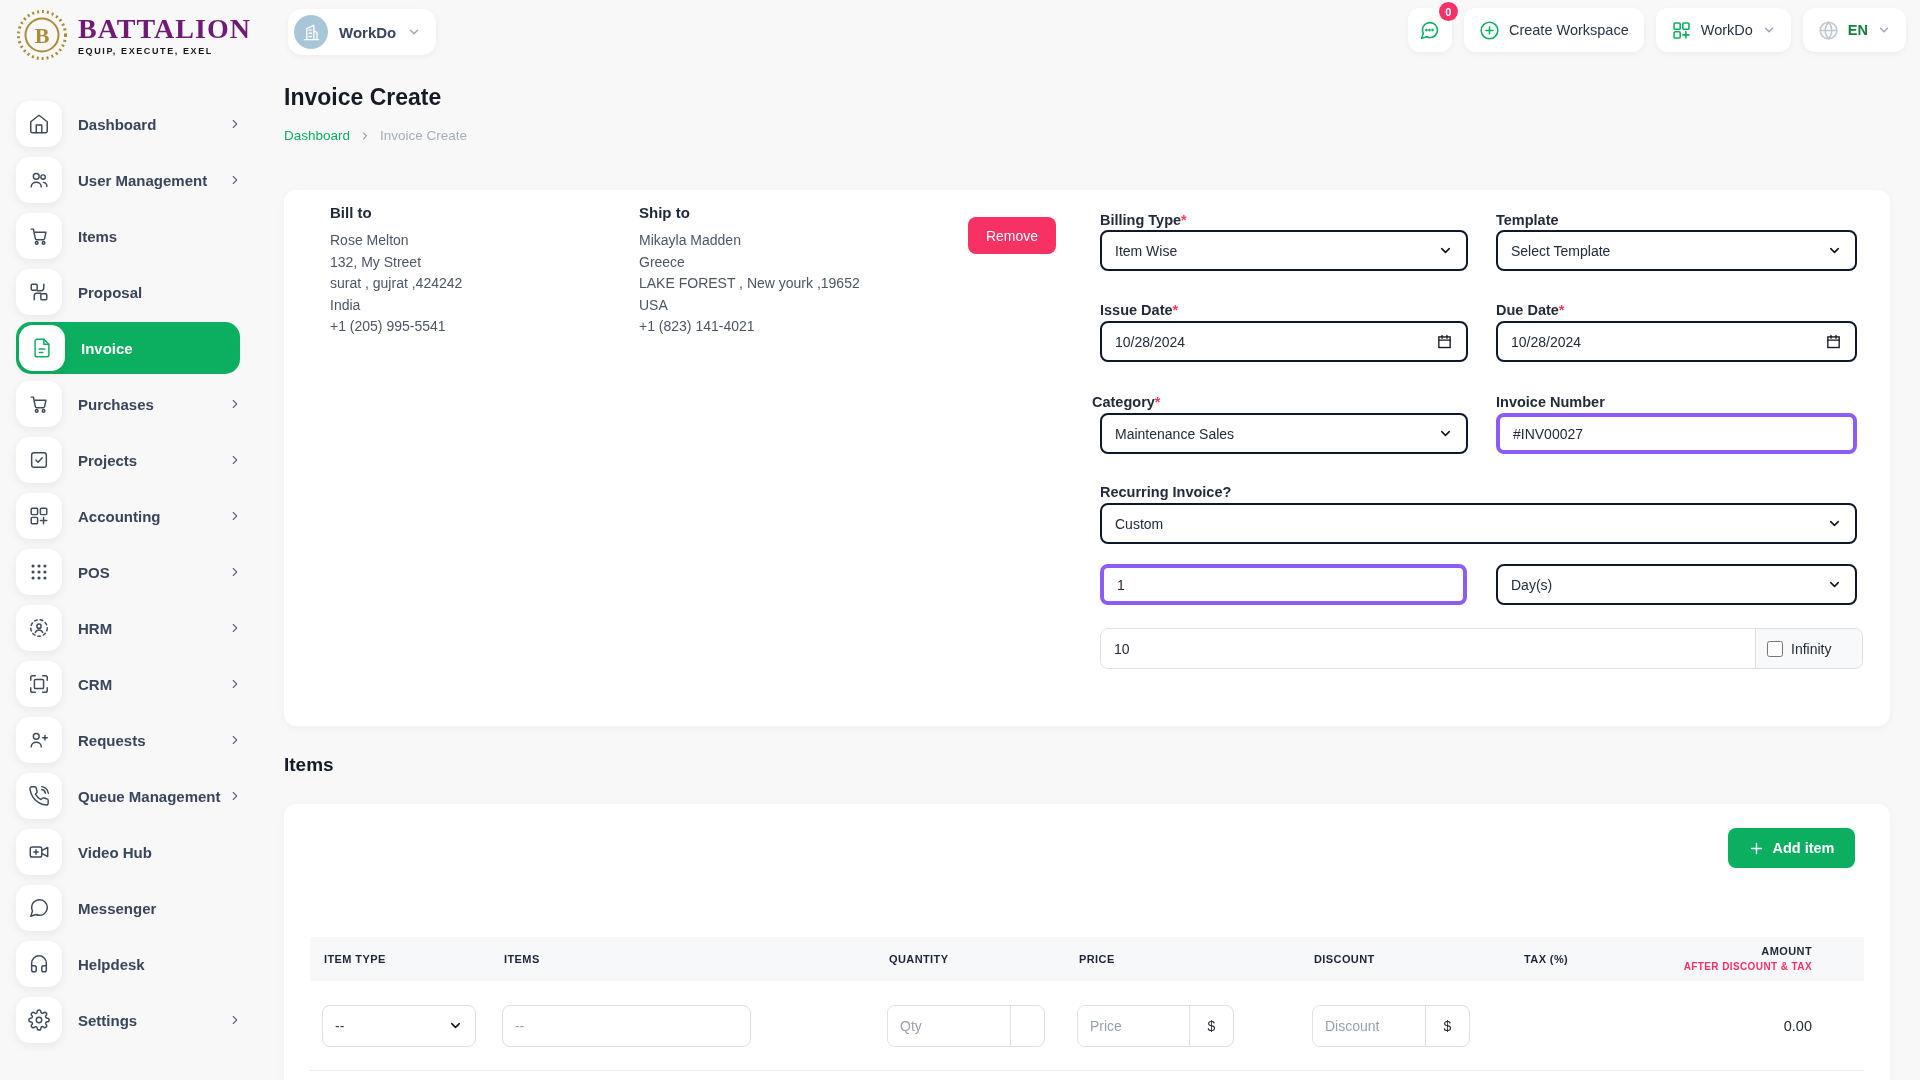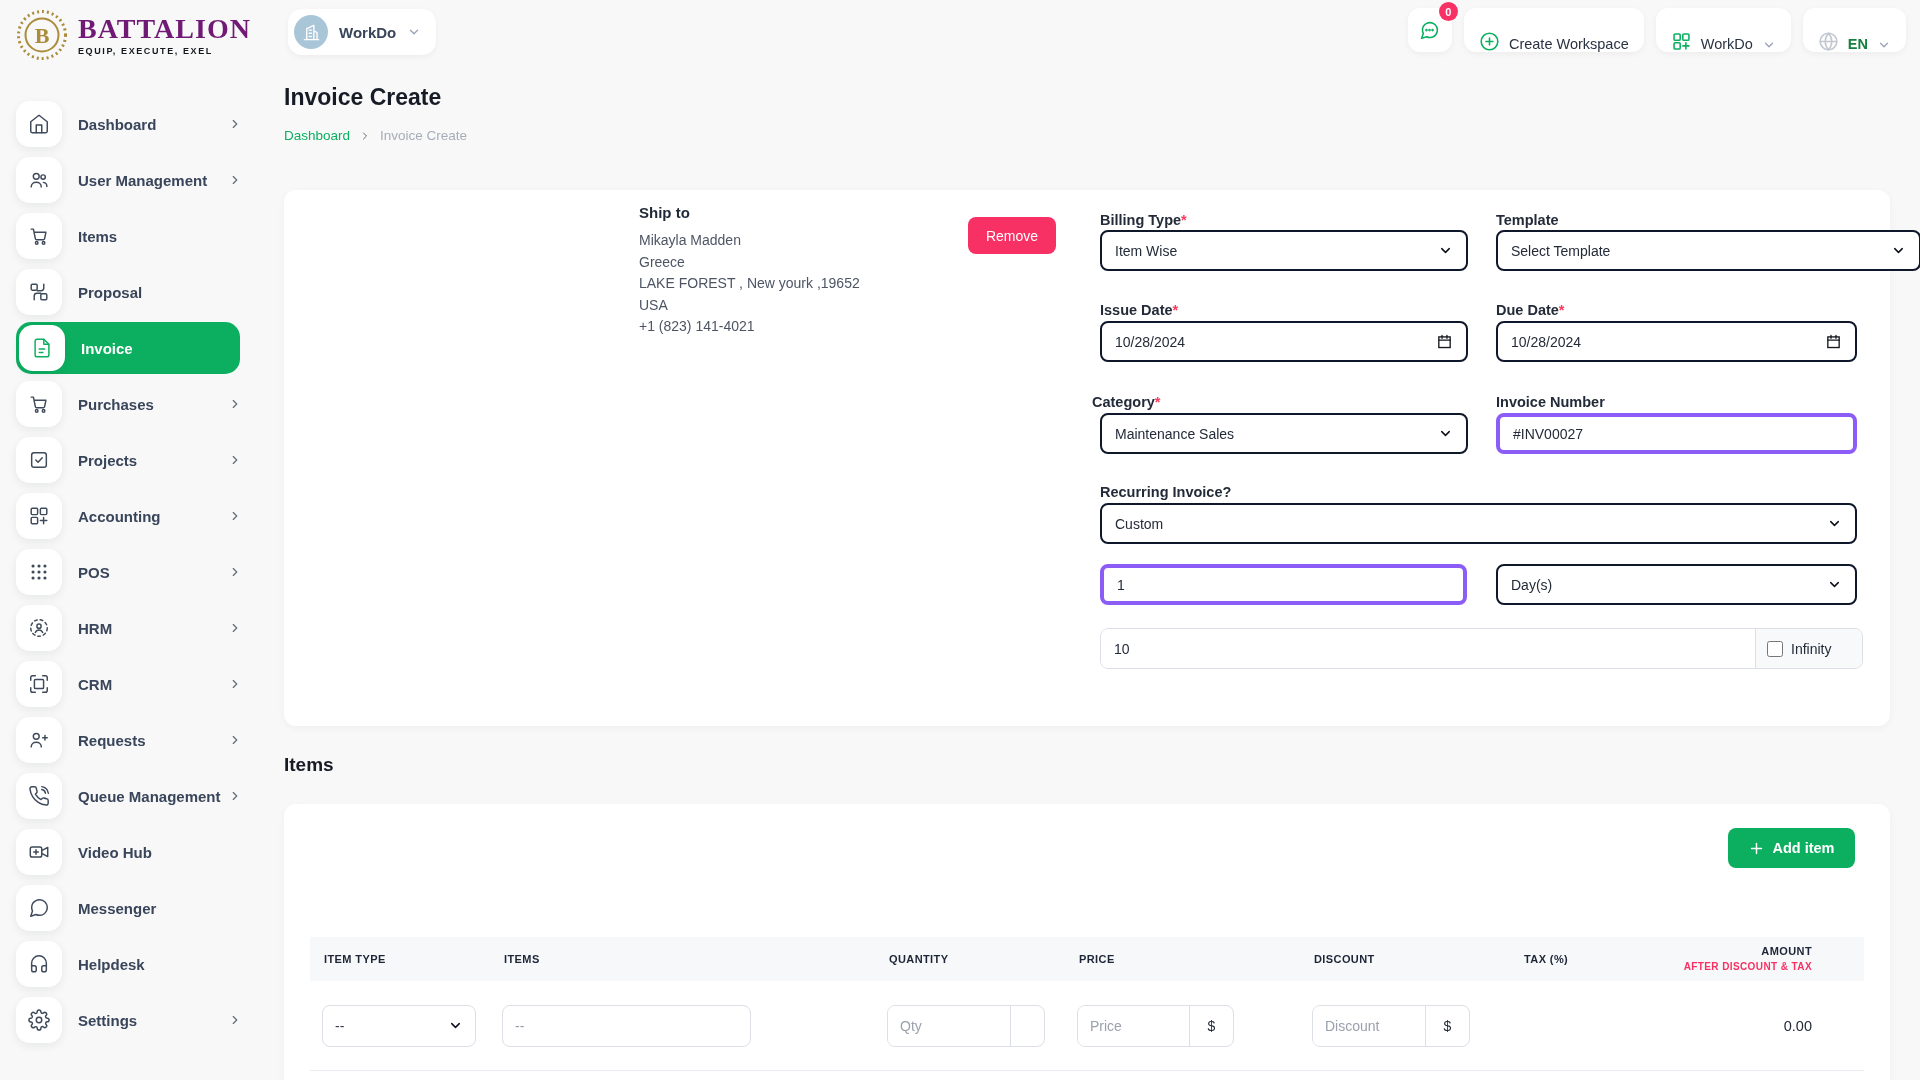--- a/index.html
+++ b/index.html
@@ -10,21 +10,21 @@
   
   .topbar{position:absolute;left:0;top:0;right:0;height:70px}
   .logo{position:absolute;left:16px;top:9px;display:flex;align-items:center;gap:10px;cursor:pointer}
   .brand-col{display:flex;flex-direction:column}
   .brand-name{font-family:"Liberation Serif",serif;font-weight:700;font-size:28px;line-height:1;letter-spacing:1px;color:#701a75}
   .brand-tag{font-size:9px;font-weight:700;letter-spacing:1.6px;color:#15181e;margin-top:3px}
   .ws-pill{position:absolute;left:288px;top:9px;height:46px;background:#fff;border-radius:14px;display:flex;align-items:center;gap:11px;padding:0 15px 0 6px;box-shadow:0 2px 6px rgba(16,24,40,.05);cursor:pointer}
   .avatar{width:34px;height:34px;border-radius:50%;background:#a9c6d9;display:flex;align-items:center;justify-content:center;flex:none}
   .ws-label{font-size:15px;font-weight:600;color:#39455a}
   .tb-right{position:absolute;right:14px;top:8px;display:flex;align-items:center;gap:12px}
-  .pill{height:44px;background:#fff;border-radius:12px;display:flex;align-items:flex-end;gap:9px;padding:0 15px;box-shadow:0 2px 6px rgba(16,24,40,.05);font-size:14.5px;font-weight:500;color:#2a3342;cursor:pointer;border:none}
+  .pill{height:44px;background:#fff;border-radius:12px;display:flex;align-items:center;gap:9px;padding:0 15px;box-shadow:0 2px 6px rgba(16,24,40,.05);font-size:14.5px;font-weight:500;color:#2a3342;cursor:pointer;border:none}
   .icon-btn{position:relative;width:44px;height:44px;background:#fff;border-radius:12px;display:flex;align-items:center;justify-content:center;box-shadow:0 2px 6px rgba(16,24,40,.05);cursor:pointer;border:none}
   .badge{position:absolute;top:-6px;right:-6px;min-width:19px;height:19px;border-radius:10px;background:#f73164;color:#fff;font-size:11px;font-weight:700;display:flex;align-items:center;justify-content:center;padding:0 5px}
   .lang-code{color:#15803d;font-weight:700}
 
   
   .sidebar{position:absolute;left:0;top:70px;bottom:0;width:266px;padding-top:26px;overflow:hidden}
   .nav-item{display:flex;align-items:center;height:56px;padding:0 24px 0 16px;cursor:pointer}
   .icon-box{width:46px;height:46px;border-radius:14px;background:#fff;box-shadow:0 3px 10px rgba(16,24,40,.07);display:flex;align-items:center;justify-content:center;flex:none}
   .nav-label{margin-left:16px;font-size:15px;font-weight:600;color:#39455a;white-space:nowrap}
   .nav-chev{margin-left:auto;display:flex}
@@ -424,39 +424,47 @@
     <div class="page-title">Invoice Create</div>
     <div class="crumbs">
       <span class="crumb-link">Dashboard</span>
       <svg class="chev-s" viewBox="0 0 24 24" style="width:12px;height:12px">
           <polyline points="9 6 15 12 9 18"></polyline>
         </svg>
       <span class="crumb-cur">Invoice Create</span>
     </div>
 
     <div class="card" id="card-form">
+      <div class="addr" id="billto">
+        <h4>Bill to</h4>
+        <div class="line">Rose Melton</div>
+        <div class="line">132, My Street</div>
+        <div class="line">surat , gujrat ,424242</div>
+        <div class="line">India</div>
+        <div class="line">+1 (205) 995-5541</div>
+      </div>
       <div class="addr" id="shipto">
         <h4>Ship to</h4>
         <div class="line">Mikayla Madden</div>
         <div class="line">Greece</div>
         <div class="line">LAKE FOREST , New yourk ,19652</div>
         <div class="line">USA</div>
         <div class="line">+1 (823) 141-4021</div>
       </div>
       <button class="remove-btn">Remove</button>
 
       <div class="f-label" style="left:816px;top:22px"><span>Billing Type</span><span class="star">*</span></div>
       <div class="field" style="left:816px;top:40px;width:368px">
         <span class="val">Item Wise</span>
         <svg class="chev-b" viewBox="0 0 24 24">
             <polyline points="6 9 12 15 18 9"></polyline>
           </svg>
       </div>
       <div class="f-label" style="left:1212px;top:22px"><span>Template</span></div>
-      <div class="field" style="left:1212px;top:40px;width:425px">
+      <div class="field" style="left:1212px;top:40px;width:361px">
         <span class="val">Select Template</span>
         <svg class="chev-b" viewBox="0 0 24 24">
             <polyline points="6 9 12 15 18 9"></polyline>
           </svg>
       </div>
 
       <div class="f-label" style="left:816px;top:112px"><span>Issue Date</span><span class="star">*</span></div>
       <div class="field" style="left:816px;top:131px;width:368px">
         <span class="val">10/28/2024</span>
         <svg class="cal" viewBox="0 0 24 24">

